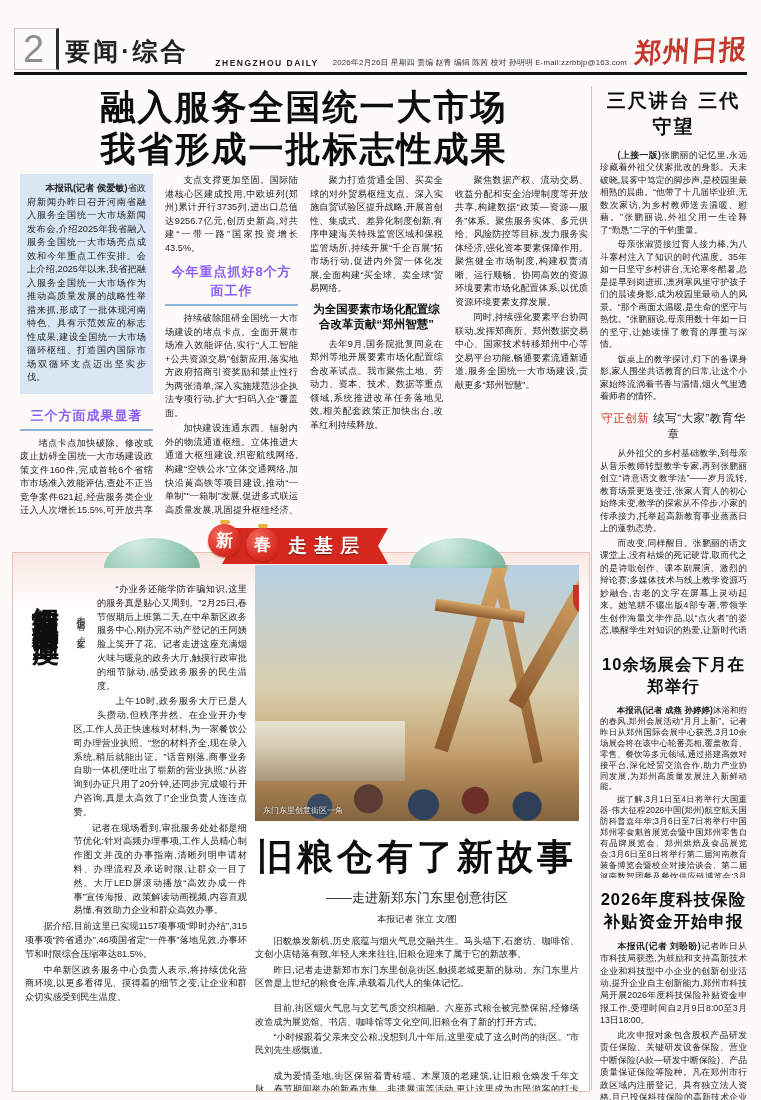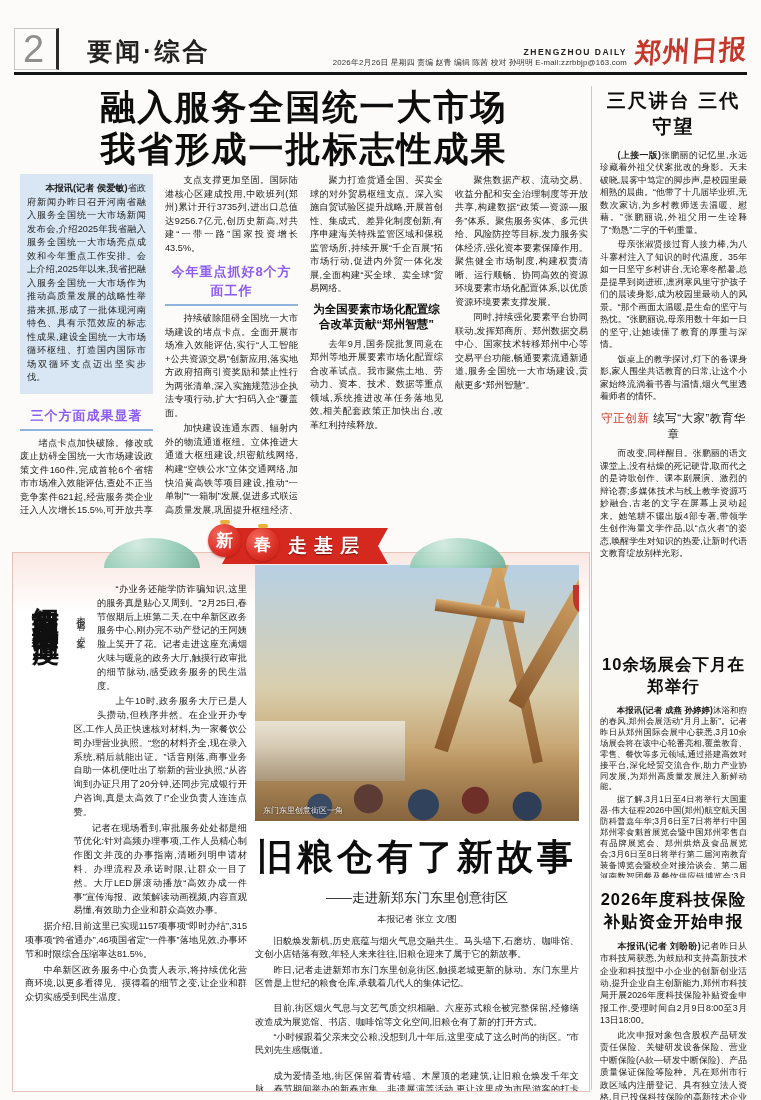--- a/index.html
+++ b/index.html
@@ -3,23 +3,23 @@
 <meta charset="utf-8">
 <style>
   html,body{margin:0;padding:0;background:#e9e7e2;}
   .page{position:relative;width:761px;height:1100px;margin:0 auto;background:#fcfbf9;
         font-family:"Liberation Sans","DejaVu Sans",sans-serif;color:#1c1c1c;overflow:hidden;}
   
   .hdr{position:absolute;left:14px;right:14px;top:28px;height:42px;display:flex;align-items:flex-end;}
   .num-box{border:1px solid #c6c6c6;border-right:3px solid #2b2b2b;padding:0 12px 0 8px;height:40px;
            display:flex;align-items:center;}
   .num{font-size:38px;color:#8f8f8f;font-weight:400;line-height:1;}
-  .section{font-size:25px;letter-spacing:3px;font-weight:600;color:#222;margin-left:28px;padding-bottom:2px;}
+  .section{font-size:25px;letter-spacing:3px;font-weight:600;color:#222;margin-left:6px;padding-bottom:2px;}
   .mast{margin-left:auto;display:flex;align-items:flex-end;gap:8px;}
-  .mast-lines{display:flex;flex-direction:column;align-items:flex-end;gap:0;padding-bottom:2px;}
+  .mast-lines{display:flex;flex-direction:row;align-items:center;gap:14px;padding-bottom:2px;}
   .paper-en{font-size:8.5px;font-weight:bold;letter-spacing:1.5px;color:#222;}
   .dateline{font-size:7.8px;color:#333;letter-spacing:.2px;}
   .logo{font-family:"Liberation Serif","DejaVu Serif",serif;font-size:27px;font-weight:900;
         color:#c5372a;transform:skewX(-6deg) rotate(-2deg);letter-spacing:1px;padding-bottom:1px;}
   .rule{position:absolute;top:72px;left:14px;right:14px;height:3px;background:#141414;}
   .vline{position:absolute;left:591px;top:86px;width:1px;height:1004px;background:#c8c8c8;}
   
   .lead-hl{position:absolute;top:86px;left:16px;width:576px;text-align:center;
            font-size:35px;font-weight:900;line-height:1.2;letter-spacing:2px;color:#0d0d0d;}
   .lead-cols{position:absolute;top:174px;left:20px;width:570px;height:344px;display:flex;gap:12px;}
@@ -210,20 +210,21 @@
   <div class="rightcol">
 
     <div class="a1">
       <div class="a1-hl">三尺讲台 三代守望</div>
       <div class="rbody">
         <p class="p"><b>(上接一版)</b><span>张鹏丽的记忆里,永远珍藏着外祖父伏案批改的身影。天未破晓,晨雾中笃定的脚步声,是校园里最相熟的晨曲。“他带了十几届毕业班,无数次家访,为乡村教师送去温暖、慰藉。”张鹏丽说,外祖父用一生诠释了“勤恳”二字的千钧重量。</span></p>
         <p class="p">母亲张淑贤接过育人接力棒,为八斗寨村注入了知识的时代温度。35年如一日坚守乡村讲台,无论寒冬酷暑,总是提早到岗进班,凛冽寒风里守护孩子们的晨读身影,成为校园里最动人的风景。“那个画面太温暖,是生命的坚守与热忱。”张鹏丽说,母亲用数十年如一日的坚守,让她读懂了教育的厚重与深情。</p>
         <p class="p">饭桌上的教学探讨,灯下的备课身影,家人围坐共话教育的日常,让这个小家始终流淌着书香与温情,烟火气里透着师者的情怀。</p>
         <div class="rsub"><span class="red">守正创新</span><span>续写“大家”教育华章</span></div>
         <div>
+            <p class="p">从外祖父的乡村基础教学,到母亲从音乐教师转型教学专家,再到张鹏丽创立“诗意语文教学法”——岁月流转,教育场景更迭变迁,张家人育人的初心始终未变,教学的探索从不停步,小家的传承接力,托举起高新教育事业蒸蒸日上的蓬勃态势。</p>
             <p class="p">而改变,同样醒目。张鹏丽的语文课堂上,没有枯燥的死记硬背,取而代之的是诗歌创作、课本剧展演、激烈的辩论赛;多媒体技术与线上教学资源巧妙融合,古老的文字在屏幕上灵动起来。她笔耕不辍出版4部专著,带领学生创作海量文学作品,以“点火者”的姿态,唤醒学生对知识的热爱,让新时代语文教育绽放别样光彩。</p>
           </div>
 
       </div>
     </div>
 
     <div class="a2">
       <div class="a2-hl">10余场展会下月在郑举行</div>
       <div class="rbody">
         <p class="p"><b>本报讯(记者 成燕 孙婷婷)</b><span>沐浴和煦的春风,郑州会展活动“月月上新”。记者昨日从郑州国际会展中心获悉,3月10余场展会将在该中心轮番亮相,覆盖教育、零售、餐饮等多元领域,通过搭建高效对接平台,深化经贸交流合作,助力产业协同发展,为郑州高质量发展注入新鲜动能。</span></p>

